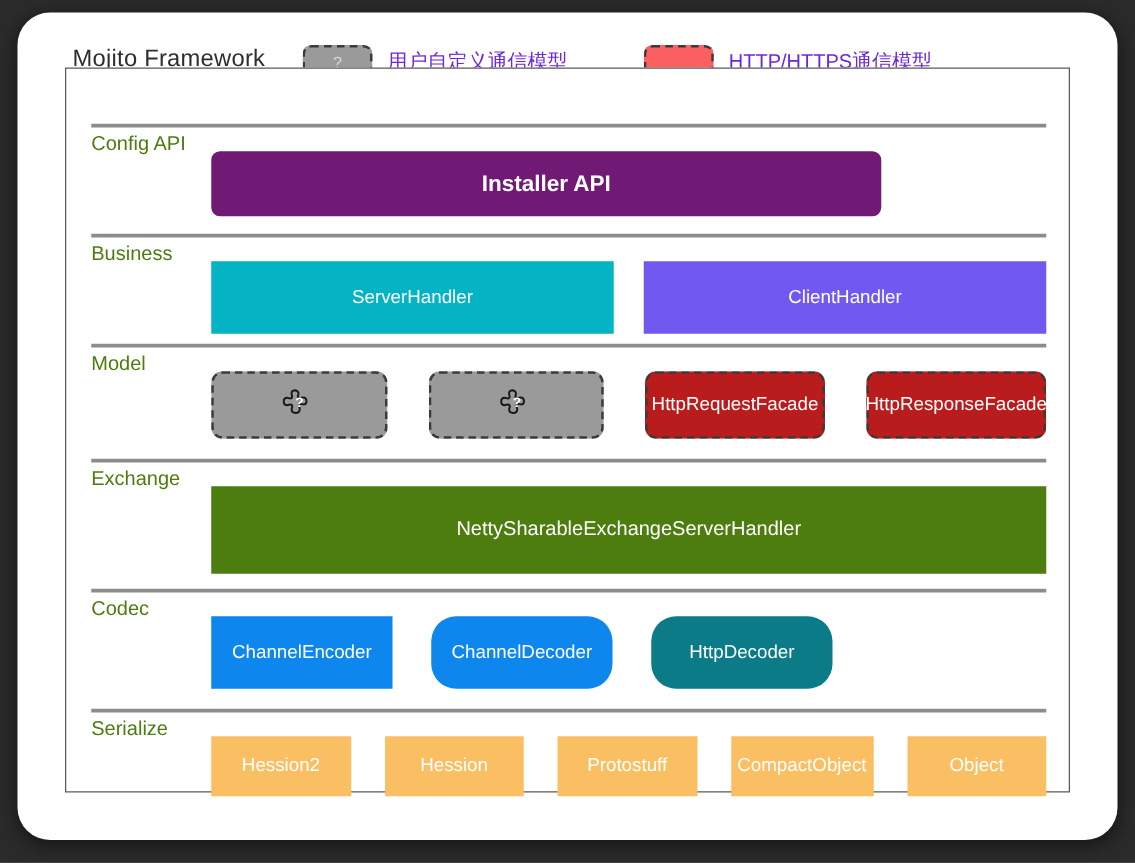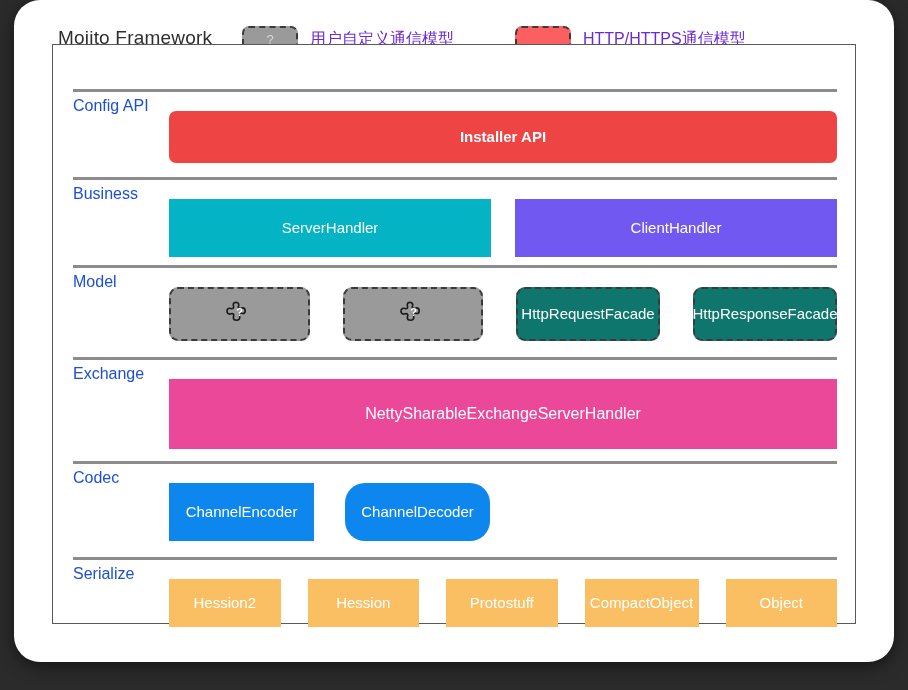--- a/index.html
+++ b/index.html
@@ -18,21 +18,21 @@
     position: relative;
     width: 908px;
     height: 690px;
     background: #2b2b2b;
   }
 
   
   .card {
     position: absolute;
     left: 14px;
-    top: 0;
+    top: 10px;
     width: 880px;
     height: 662px;
     background: #ffffff;
     border-radius: 26px;
     box-shadow: 0 4px 16px rgba(0,0,0,0.55);
   }
 
   
   .header {
     position: absolute;
@@ -109,21 +109,21 @@
     top: 0;
     width: 764px;
     height: 3px;
     background: #8c8c8c;
   }
   .row-label {
     position: absolute;
     left: 0;
     top: 8px;
     font-size: 16px;
-    color: #1d4ed8;
+    color: #4d7c0f;
     white-space: nowrap;
   }
   .row-boxes {
     position: absolute;
     left: 96px;
     top: 22px;
     width: 668px;
     display: flex;
     align-items: flex-start;
   }
@@ -142,26 +142,26 @@
 
   
   .row-config   { top: 44px; }
   .row-business { top: 132px; }
   .row-model    { top: 220px; }
   .row-exchange { top: 312px; }
   .row-codec    { top: 416px; }
   .row-serialize{ top: 512px; }
 
   .box-installer {
-    width: 668px;
+    width: 536px;
     height: 52px;
-    background: #ef4444;
+    background: #701a75;
     border-radius: 7px;
     font-weight: bold;
-    font-size: 15px;
+    font-size: 18px;
   }
 
   .box-serverhandler {
     width: 322px;
     height: 58px;
     background: #04b3c4;
   }
   .box-clienthandler {
     width: 322px;
     height: 58px;
@@ -169,27 +169,27 @@
     margin-left: 24px;
   }
 
   .box-model {
     width: 144px;
     height: 54px;
     border-radius: 9px;
     border: 2px dashed #3a3a3a;
   }
   .box-model.gray { background: #9a9a9a; }
-  .box-model.red  { background: #0f766e; }
+  .box-model.red  { background: #b91c1c; }
   .mgap { margin-left: 33px; }
 
   .box-exchange {
     width: 668px;
     height: 70px;
-    background: #ec4899;
+    background: #4d7c0f;
     font-size: 16px;
   }
 
   .box-codec {
     width: 145px;
     height: 58px;
   }
   .box-codec.blue { background: #0d86ee; }
   .box-codec.teal { background: #0a7b87; }
   .cgap { margin-left: 31px; border-radius: 20px; }
@@ -274,20 +274,21 @@
           <div class="box box-exchange">NettySharableExchangeServerHandler</div>
         </div>
       </div>
 
       <div class="row row-codec">
         <div class="row-rule"></div>
         <div class="row-label">Codec</div>
         <div class="row-boxes">
           <div class="box box-codec blue">ChannelEncoder</div>
           <div class="box box-codec blue cgap">ChannelDecoder</div>
+          <div class="box box-codec teal cgap">HttpDecoder</div>
         </div>
       </div>
 
       <div class="row row-serialize">
         <div class="row-rule"></div>
         <div class="row-label">Serialize</div>
         <div class="row-boxes">
           <div class="box box-serialize">Hession2</div>
           <div class="box box-serialize sgap">Hession</div>
           <div class="box box-serialize sgap">Protostuff</div>

